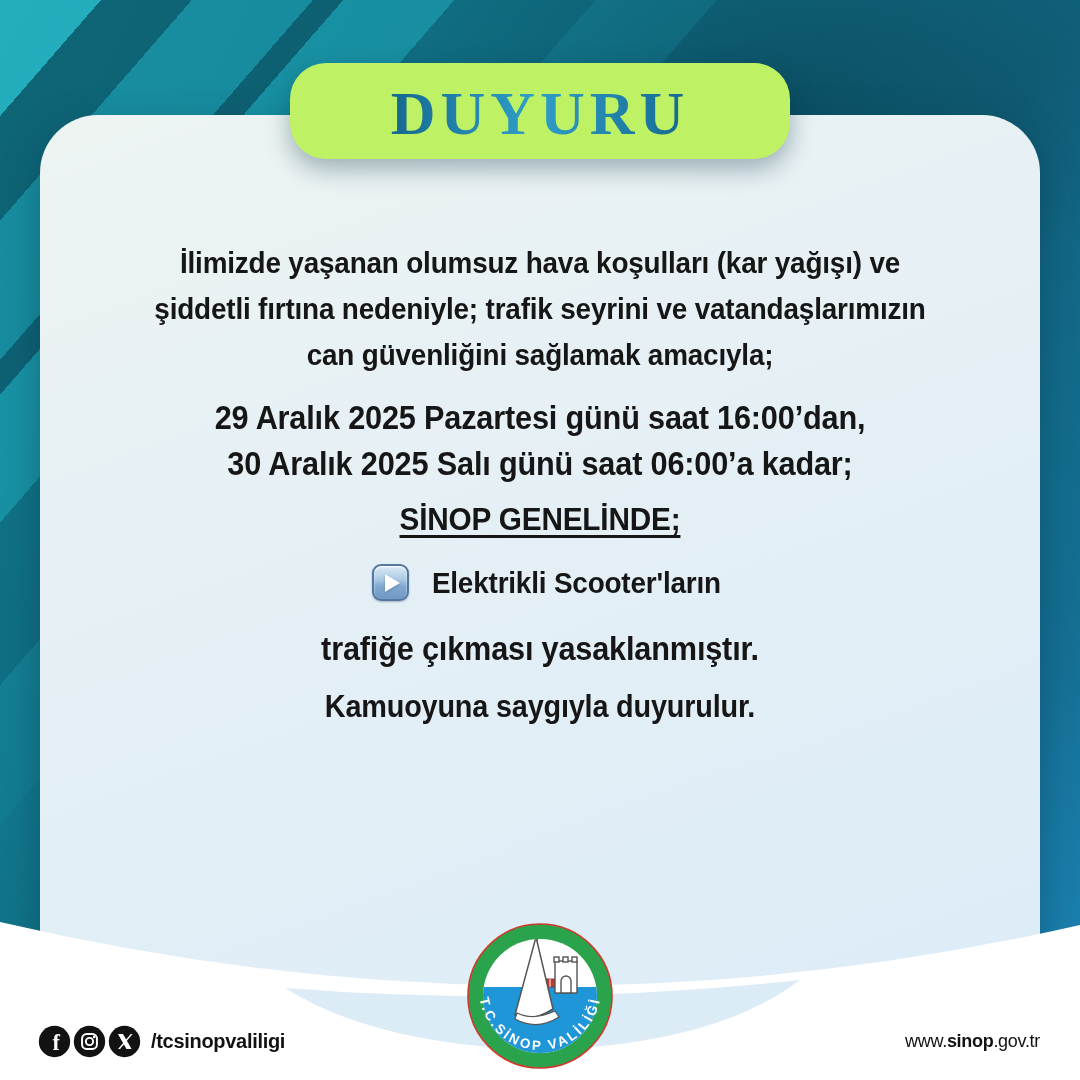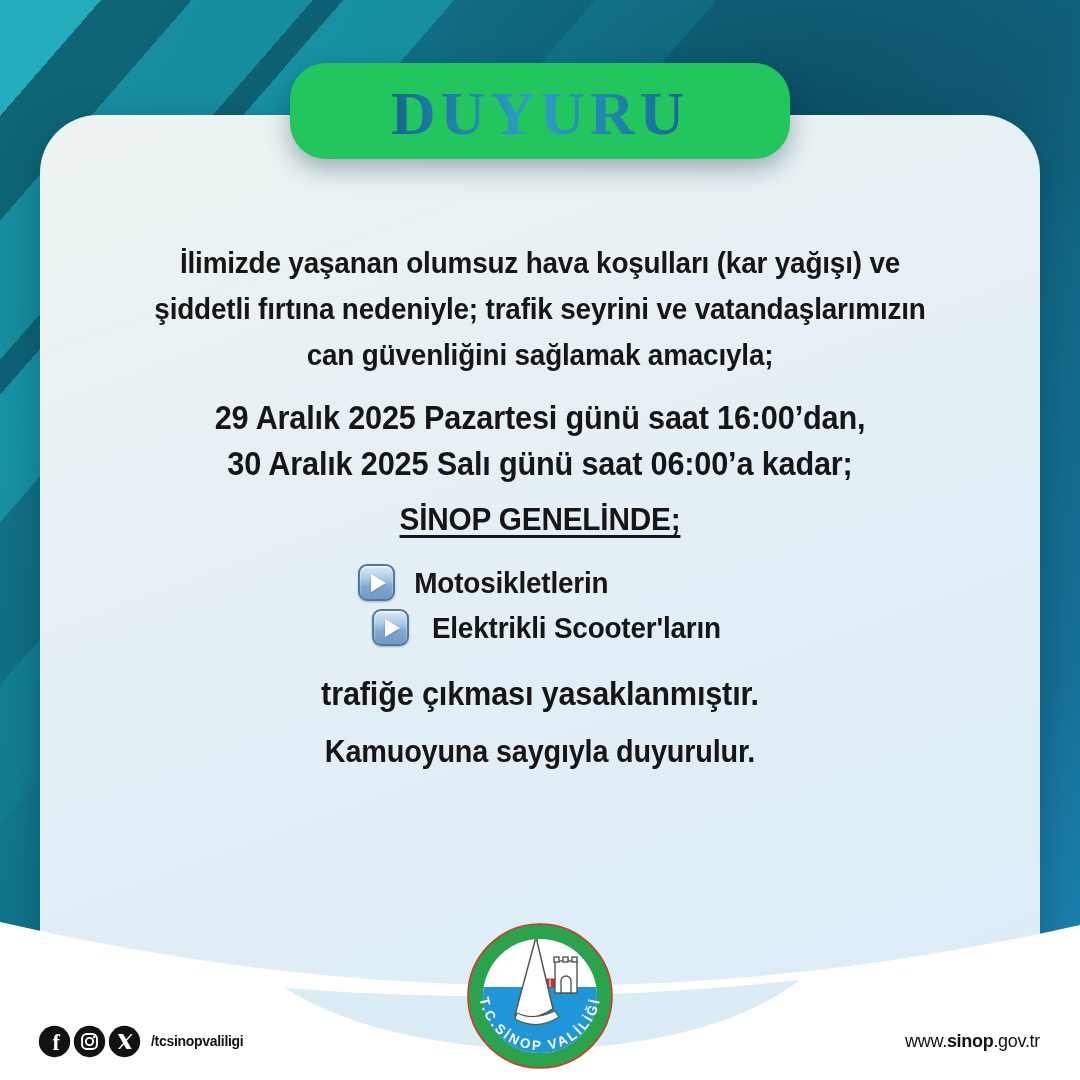--- a/index.html
+++ b/index.html
@@ -25,21 +25,21 @@
         rgba(22,132,152,0) 35.5%);}
 
   
   .card{position:absolute;left:40px;top:115px;width:1000px;height:885px;
         border-radius:58px;
         background:linear-gradient(160deg,#edf4f2 0%,#e6f0f5 38%,#dcecf7 100%);
         box-shadow:0 14px 38px rgba(5,45,62,.35);}
 
   
   .banner{position:absolute;left:50%;top:63px;transform:translateX(-50%);
-          width:500px;height:96px;background:#22c55e;border-radius:36px;
+          width:500px;height:96px;background:#bef264;border-radius:36px;
           box-shadow:0 10px 24px rgba(5,45,62,.35);
           display:flex;align-items:center;justify-content:center;z-index:5;}
   .banner-title{font-family:"Liberation Serif","DejaVu Serif",serif;
           font-size:62px;font-weight:700;letter-spacing:5px;line-height:1;
           background:linear-gradient(90deg,#16688f 0%,#2f9fc8 48%,#16688f 100%);
           -webkit-background-clip:text;background-clip:text;color:transparent;
           padding-top:4px;}
 
   
   .content{position:absolute;left:0;top:0;width:100%;color:#161616;text-align:center;}
@@ -69,21 +69,21 @@
   .wave{position:absolute;left:0;top:860px;width:1080px;height:220px;z-index:6;}
 
   
   .seal{position:absolute;left:465px;top:921px;width:150px;height:150px;z-index:8;}
 
   
   .footer{position:absolute;left:0;top:1018px;width:1080px;height:46px;z-index:9;
           display:flex;align-items:center;color:#121212;}
   .social{display:flex;align-items:center;margin-left:38px;}
   .social svg{display:block;margin-right:2px;cursor:pointer;}
-  .handle{margin-left:8px;font-size:14px;font-weight:700;letter-spacing:-.3px;}
+  .handle{margin-left:8px;font-size:20px;font-weight:700;letter-spacing:-.3px;}
   .site{position:absolute;right:40px;top:50%;transform:translateY(-50%);
         font-size:18px;letter-spacing:-.3px;}
   .site b{font-weight:800;}
 </style>
 </head>
 <body>
 
 <div class="bg"></div>
 <div class="bg-stripes"></div>
 
@@ -94,26 +94,20 @@
       <div>şiddetli fırtına nedeniyle; trafik seyrini ve vatandaşlarımızın</div>
       <div>can güvenliğini sağlamak amacıyla;</div>
     </div>
     <div class="dates cond">
       <div>29 Aralık 2025 Pazartesi günü saat 16:00’dan,</div>
       <div>30 Aralık 2025 Salı günü saat 06:00’a kadar;</div>
     </div>
     <div class="scope cond">SİNOP GENELİNDE;</div>
 
     <div class="banned">
-      <div class="banned-row">
-        <span class="play">
-            <span class="play-tri"></span>
-          </span>
-        <span class="banned-label cond">Motosikletlerin</span>
-      </div>
       <div class="banned-row indent">
         <span class="play">
             <span class="play-tri"></span>
           </span>
         <span class="banned-label cond">Elektrikli Scooter'ların</span>
       </div>
     </div>
 
     <div class="conclusion cond">trafiğe çıkması yasaklanmıştır.</div>
     <div class="closing cond">Kamuoyuna saygıyla duyurulur.</div>

